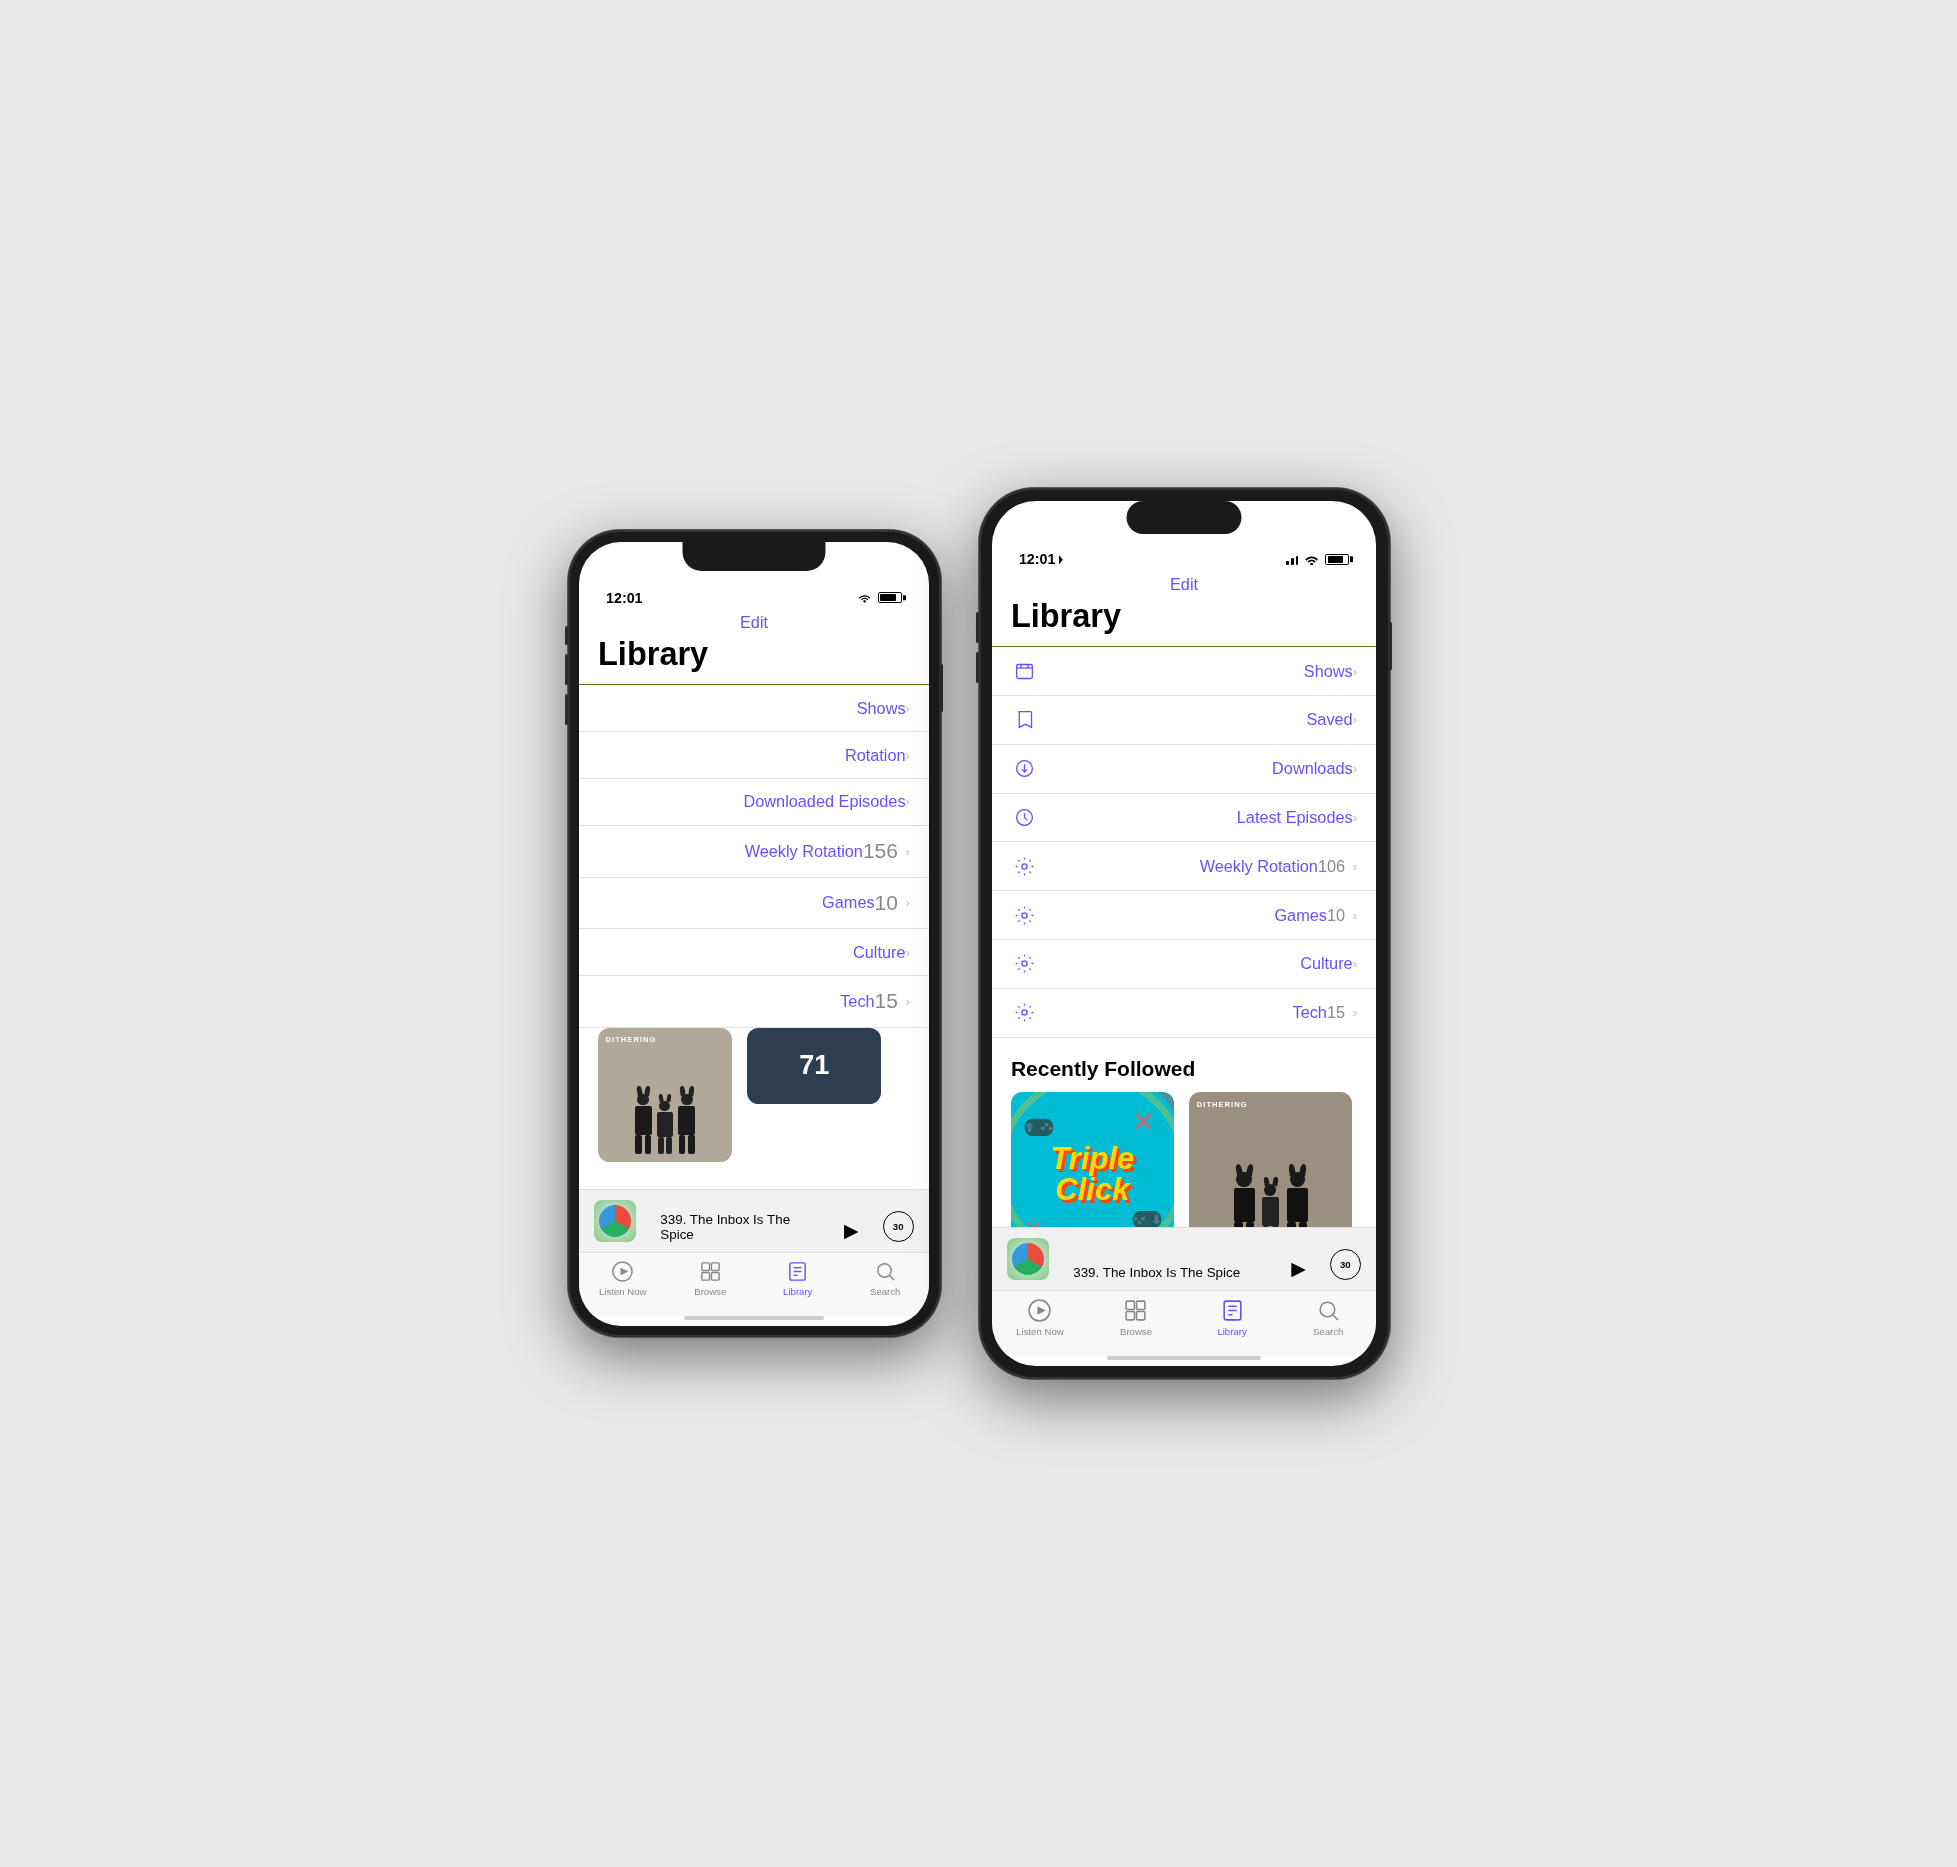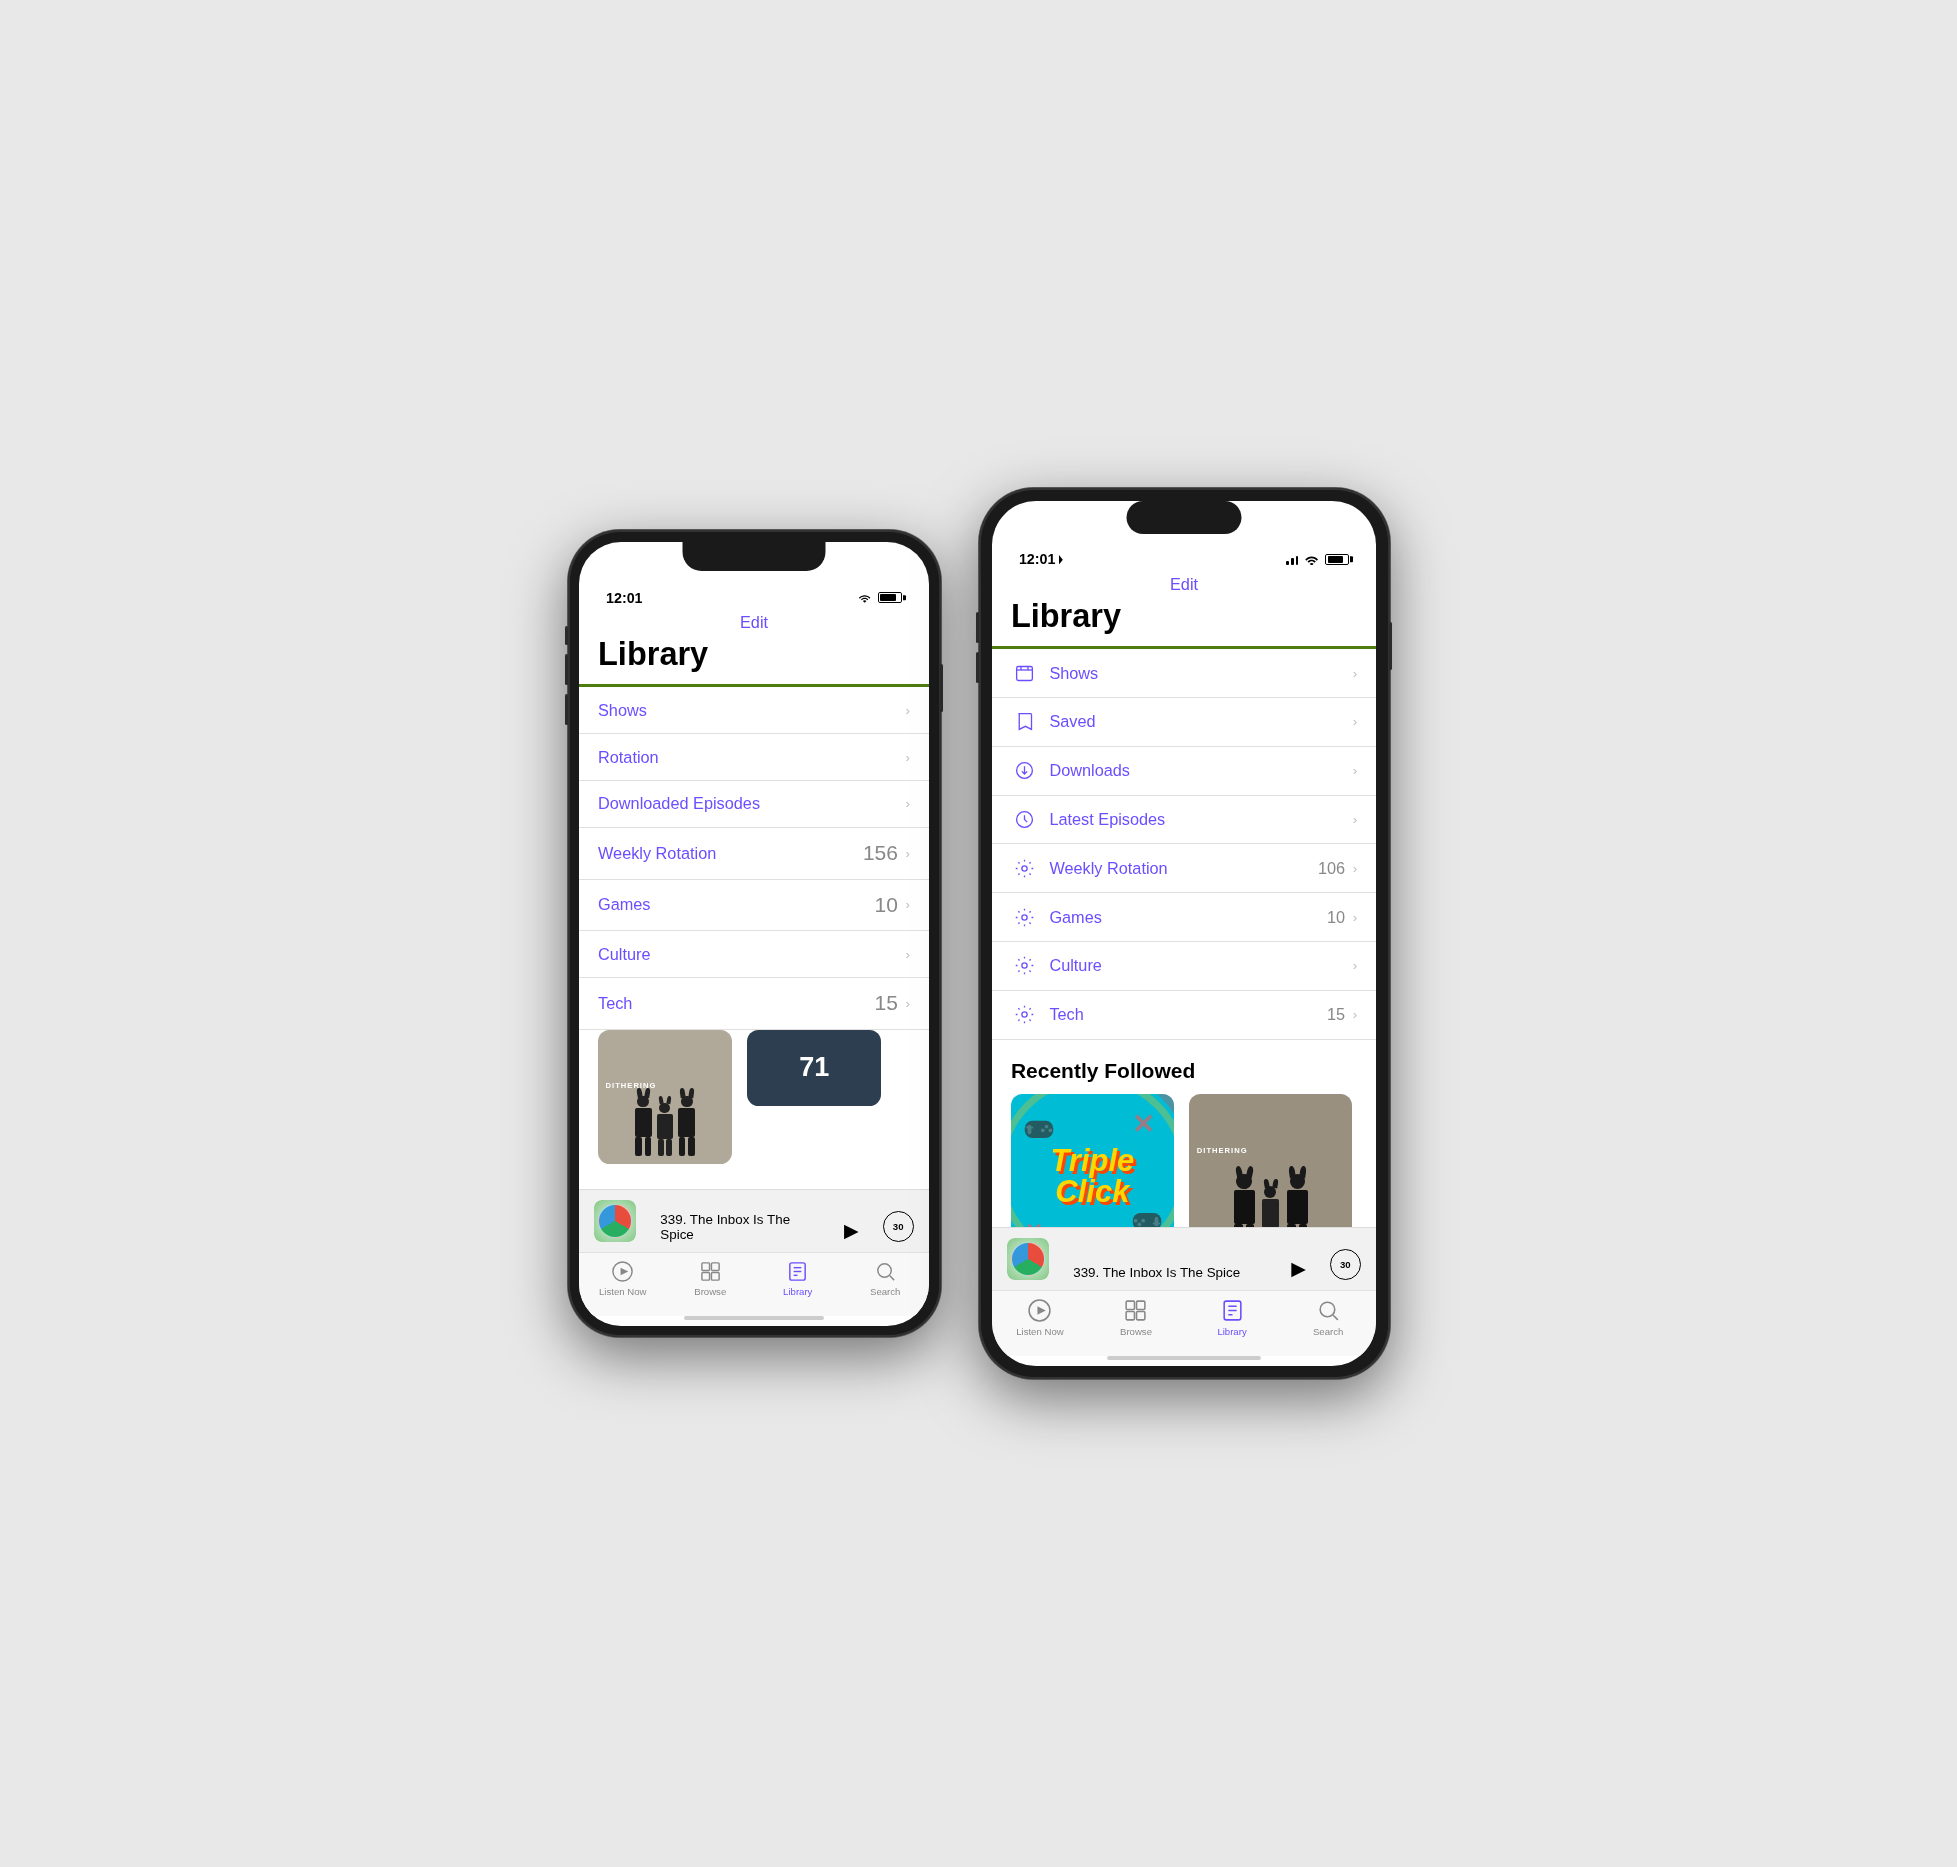--- a/index.html
+++ b/index.html
@@ -123,21 +123,22 @@
 
     .library-title {
       font-size: 32.5px;
       font-weight: 700;
       color: #000;
       padding: 3.8px 19px 11.5px;
     }
 
     
     .list-section {
-      border-top: 3px solid #4d7c0f;
+      border-top: 1px solid #4d7c0f;
+      text-align: right;
     }
     .list-item {
       display: flex;
       align-items: center;
       padding: 13.4px 19px;
       border-bottom: 1px solid #e0e0e0;
       background: #fff;
       cursor: pointer;
     }
     .list-item-icon {
@@ -243,21 +244,20 @@
       justify-content: center;
     }
     .art-dithering-label {
       position: absolute;
       top: 7.6px;
       left: 7.6px;
       font-size: 7.6px;
       font-weight: 700;
       color: #fff;
       letter-spacing: 1px;
-      margin-top: 44px;
     }
 
     
     .art-tripleclick {
       width: 100%; height: 100%;
       background: #00BCD4;
       display: flex;
       align-items: center;
       justify-content: center;
       position: relative;

